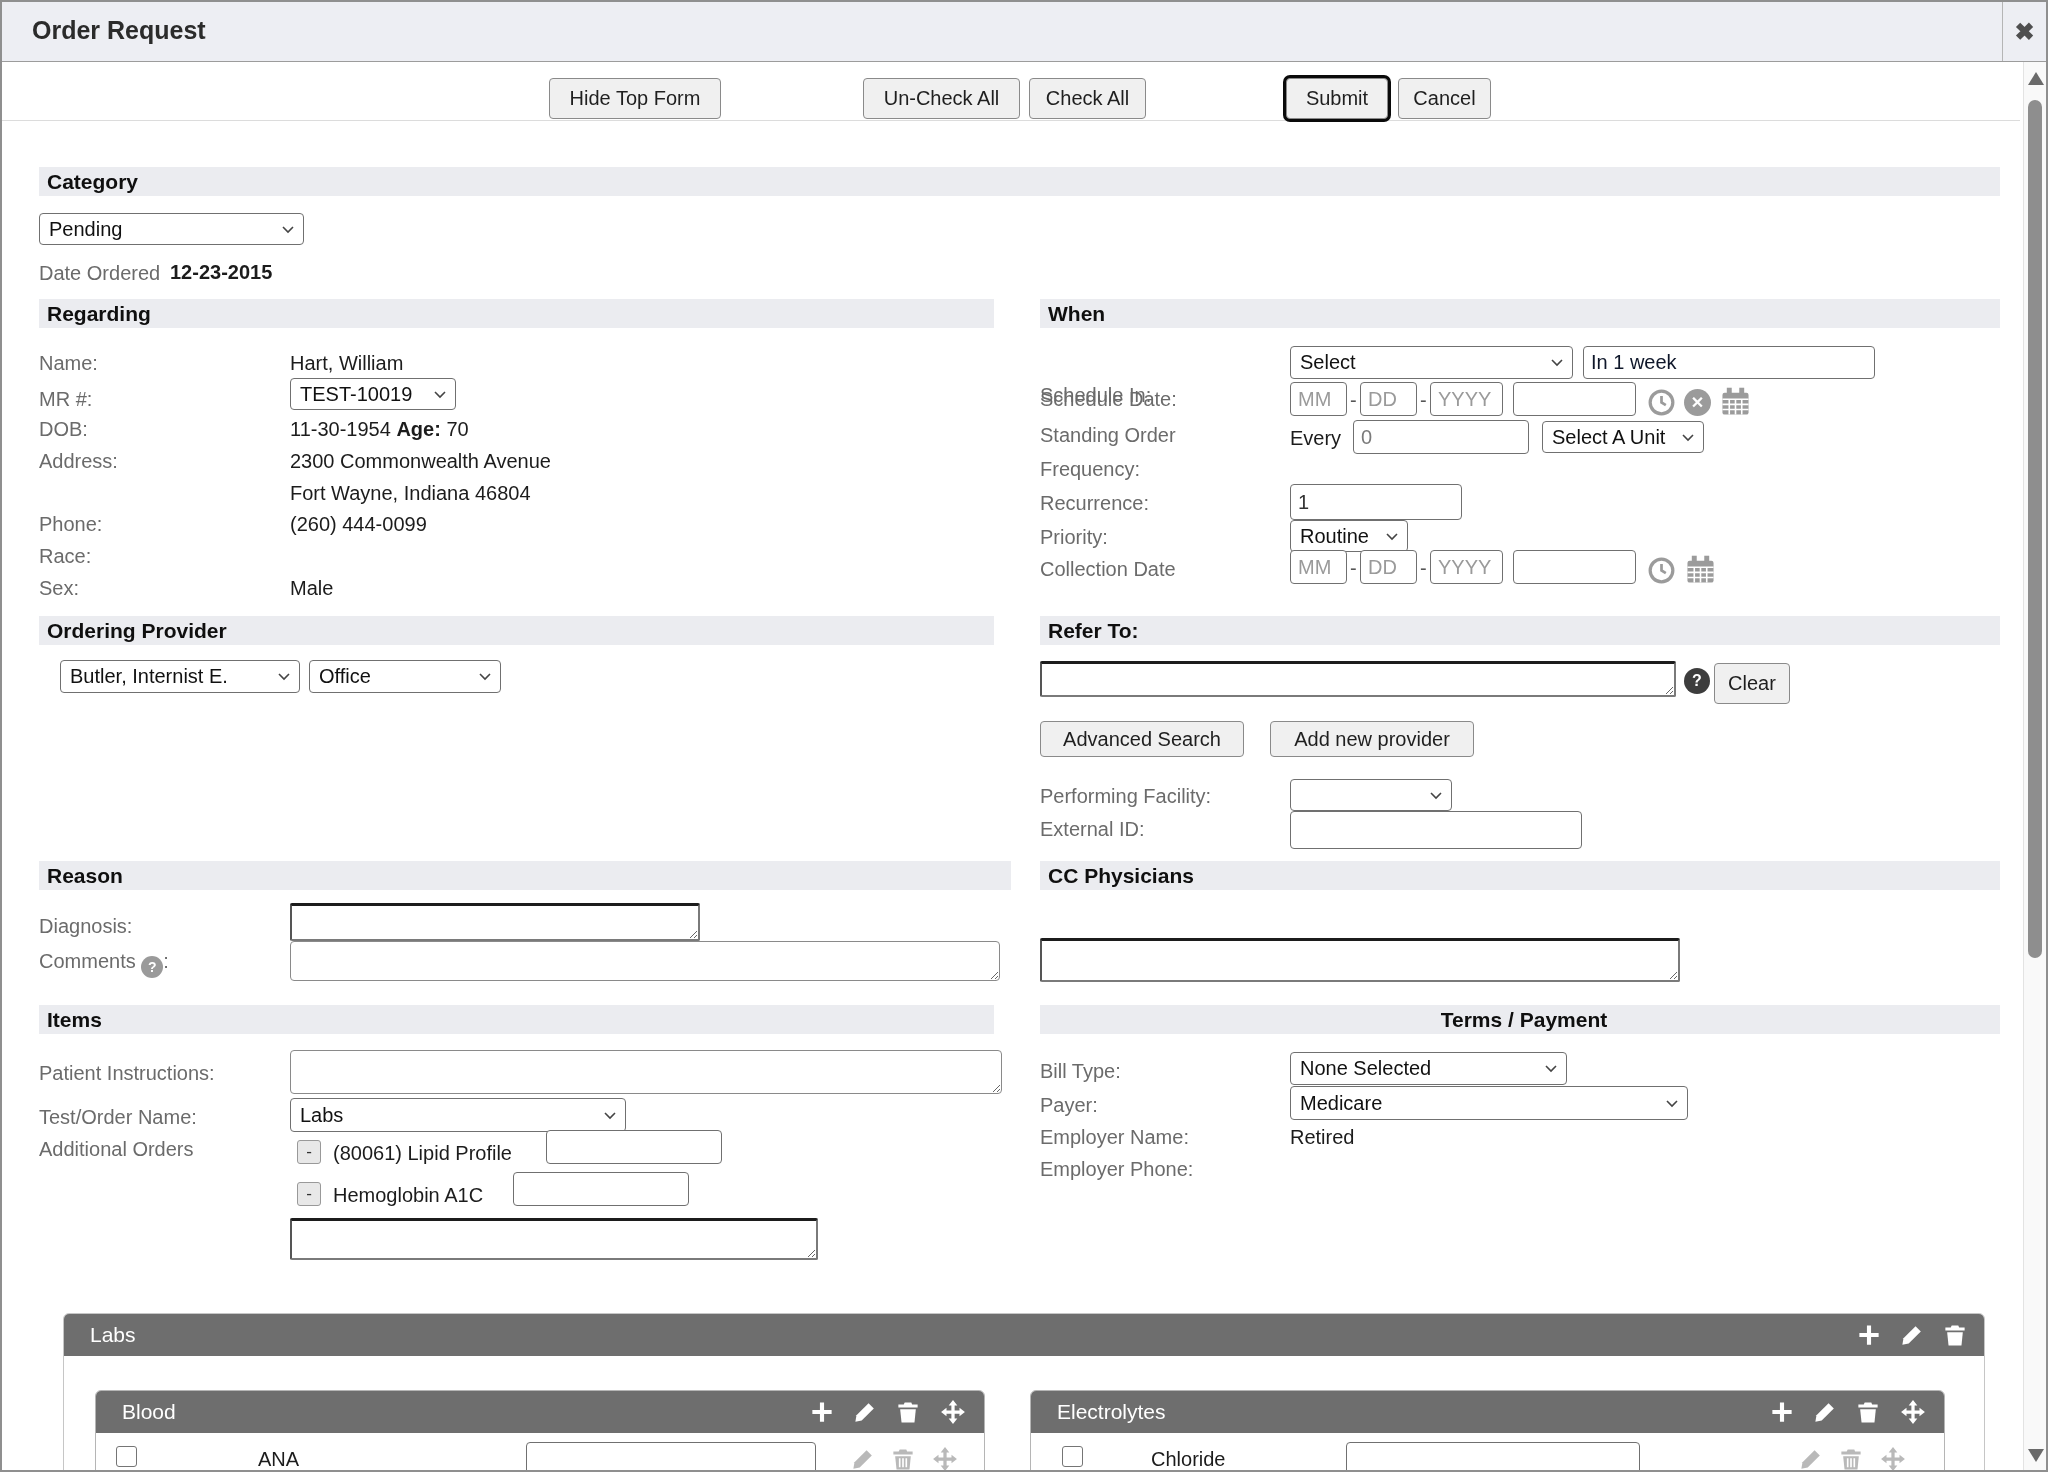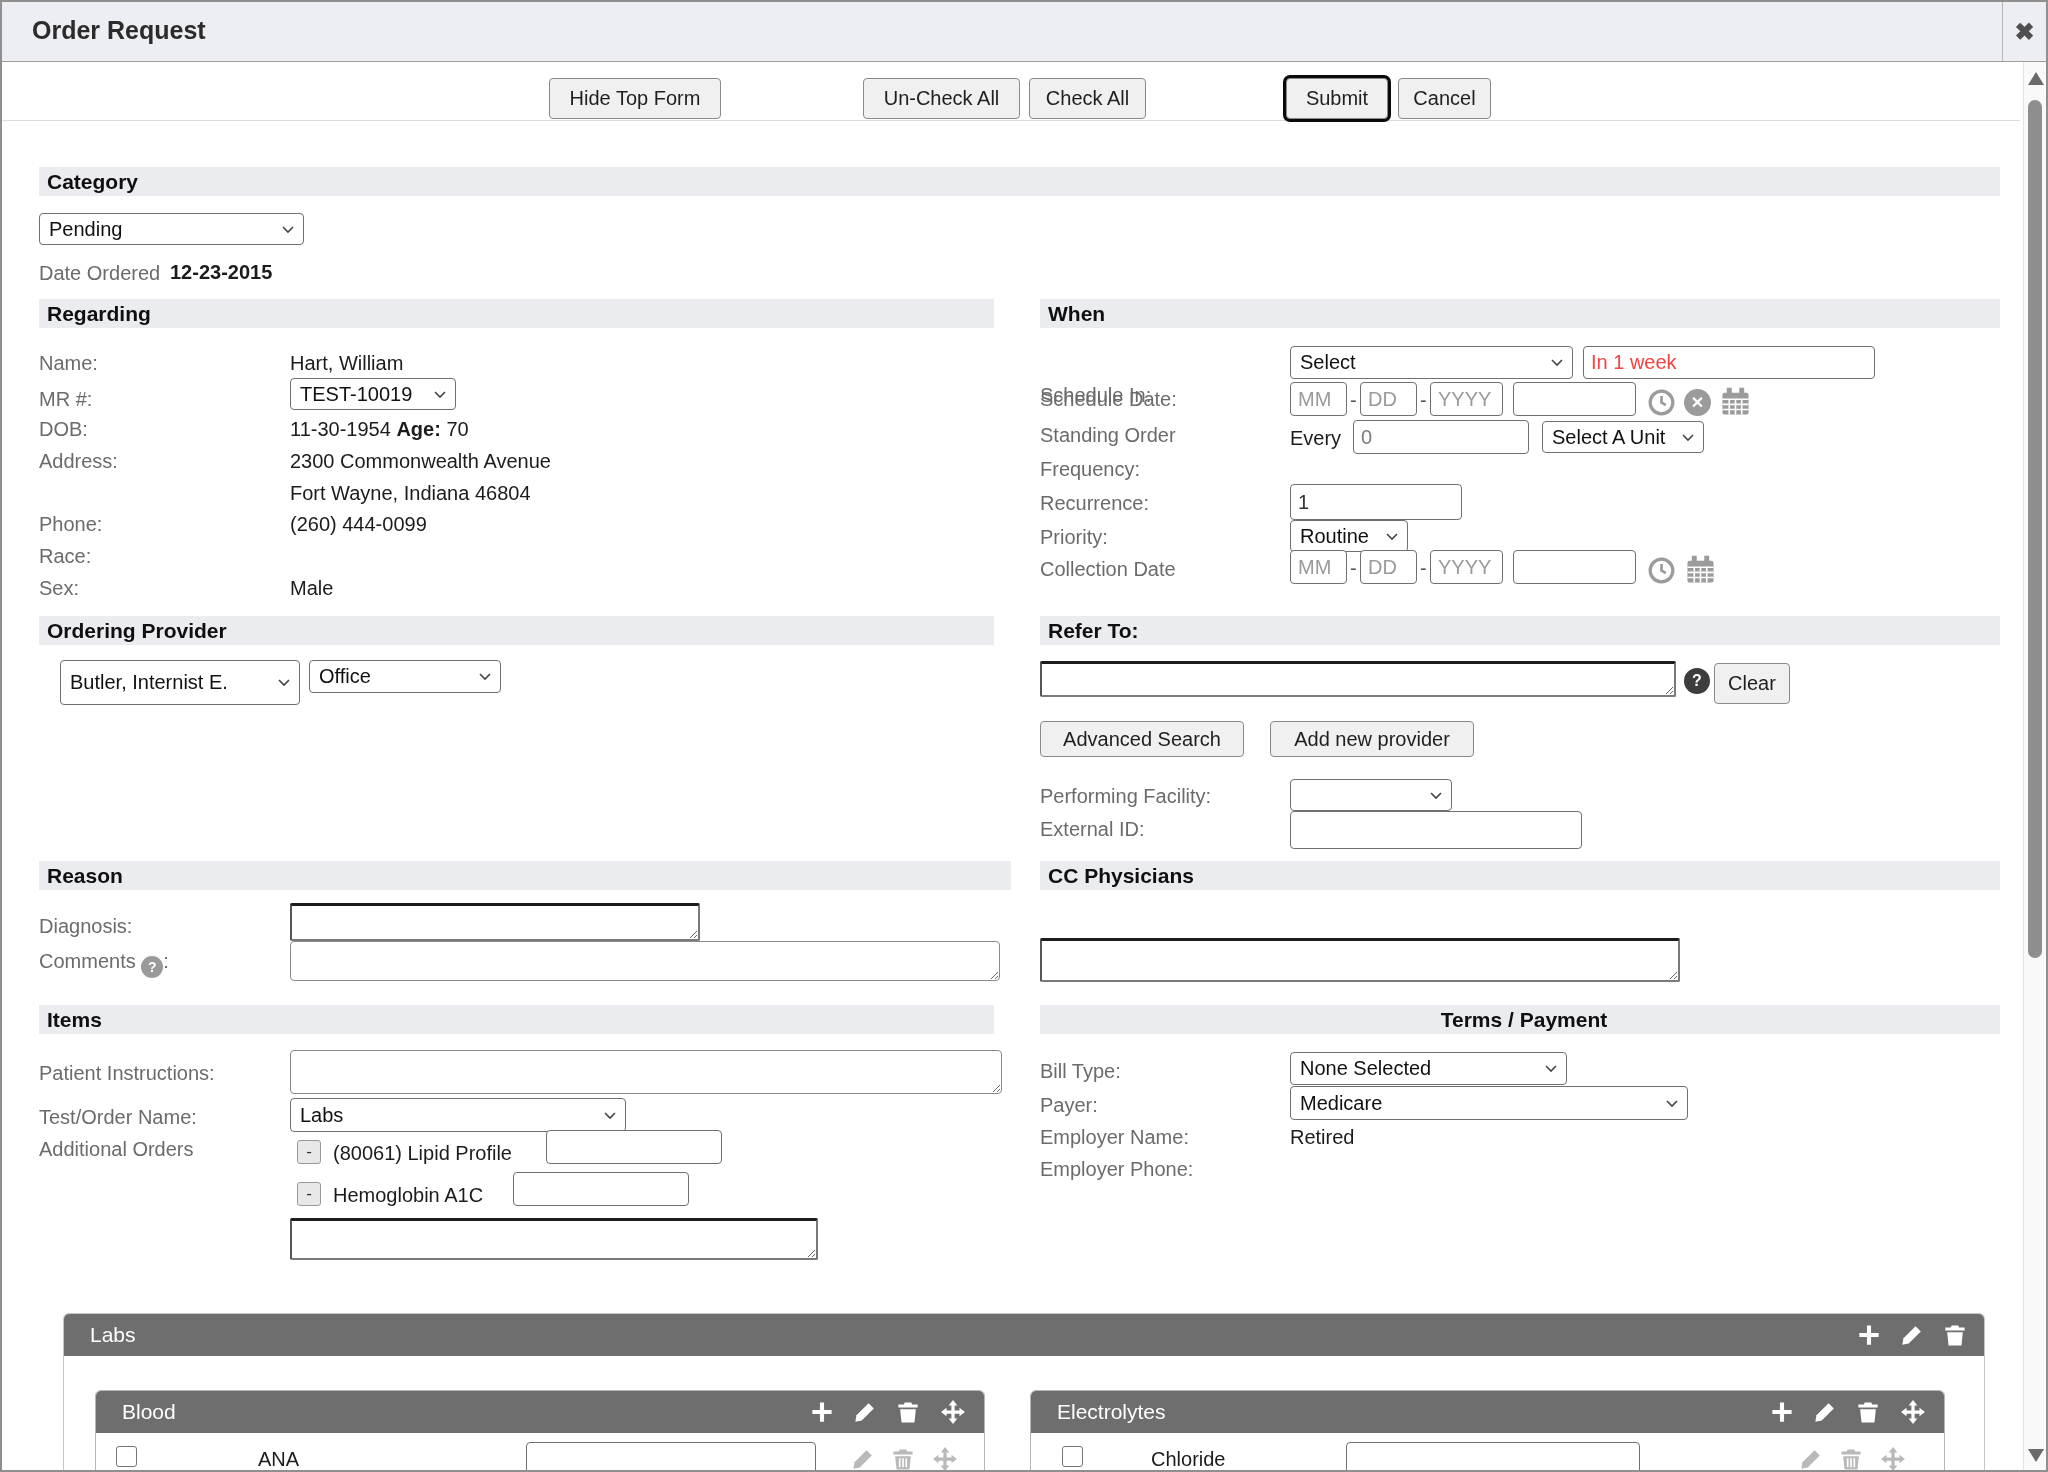--- a/index.html
+++ b/index.html
@@ -146,21 +146,21 @@
   <div class="val" style="left:290px; top:577px;">Male</div>
 
   <div class="bar" style="left:1040px; top:299px; width:960px;">When</div>
   <div class="lbl" style="left:1040px; top:352px;margin-top:32px;">Schedule In:</div>
   <div class="sel" style="left:1290px; top:346px; width:283px; height:33px;">
     <span>Select</span>
     <svg width="14" height="9">
         <polyline points="2,2 7,7 12,2" fill="none" stroke="#444" stroke-width="1.6"></polyline>
       </svg>
   </div>
-  <input class="inp" style="left: 1583px; top: 346px; width: 292px; height: 33px; color: #ef4444;" value="In 1 week">
+  <input class="inp" style="left: 1583px; top: 346px; width: 292px; height: 33px; color: #0f172a;" value="In 1 week">
 
   <div class="lbl" style="left:1040px; top:388px;">Schedule Date:</div>
   <input class="inp" style="left: 1290px; top: 382px; width: 57px; height: 34px;" placeholder="MM">
   <div class="dash" style="left:1350px; top:389px;">-</div>
   <input class="inp" style="left: 1360px; top: 382px; width: 57px; height: 34px;" placeholder="DD">
   <div class="dash" style="left:1420px; top:389px;">-</div>
   <input class="inp" style="left: 1430px; top: 382px; width: 73px; height: 34px;" placeholder="YYYY">
   <input class="inp" style="left: 1513px; top: 382px; width: 123px; height: 34px;">
   <span style="position:absolute; left:1648px; top:389px; color:#9b9b9b;"><svg width="27" height="27" viewBox="0 0 20 20" fill="currentColor">
         <use href="#i-clock"></use>
@@ -200,21 +200,21 @@
   <input class="inp" style="left: 1430px; top: 550px; width: 73px; height: 34px;" placeholder="YYYY">
   <input class="inp" style="left: 1513px; top: 550px; width: 123px; height: 34px;">
   <span style="position:absolute; left:1648px; top:557px; color:#9b9b9b;"><svg width="27" height="27" viewBox="0 0 20 20" fill="currentColor">
         <use href="#i-clock"></use>
       </svg></span>
   <span style="position:absolute; left:1686px; top:555px; color:#9b9b9b;"><svg width="29" height="29" viewBox="0 0 20 20" fill="currentColor">
         <use href="#i-cal"></use>
       </svg></span>
 
   <div class="bar" style="left:39px; top:616px; width:955px;">Ordering Provider</div>
-  <div class="sel" style="left:60px; top:660px; width:240px; height:45px;">
+  <div class="sel" style="left:60px; top:660px; width:240px; height:33px;">
     <span>Butler, Internist E.</span>
     <svg width="14" height="9">
         <polyline points="2,2 7,7 12,2" fill="none" stroke="#444" stroke-width="1.6"></polyline>
       </svg>
   </div>
   <div class="sel" style="left:309px; top:660px; width:192px; height:33px;">
     <span>Office</span>
     <svg width="14" height="9">
         <polyline points="2,2 7,7 12,2" fill="none" stroke="#444" stroke-width="1.6"></polyline>
       </svg>

